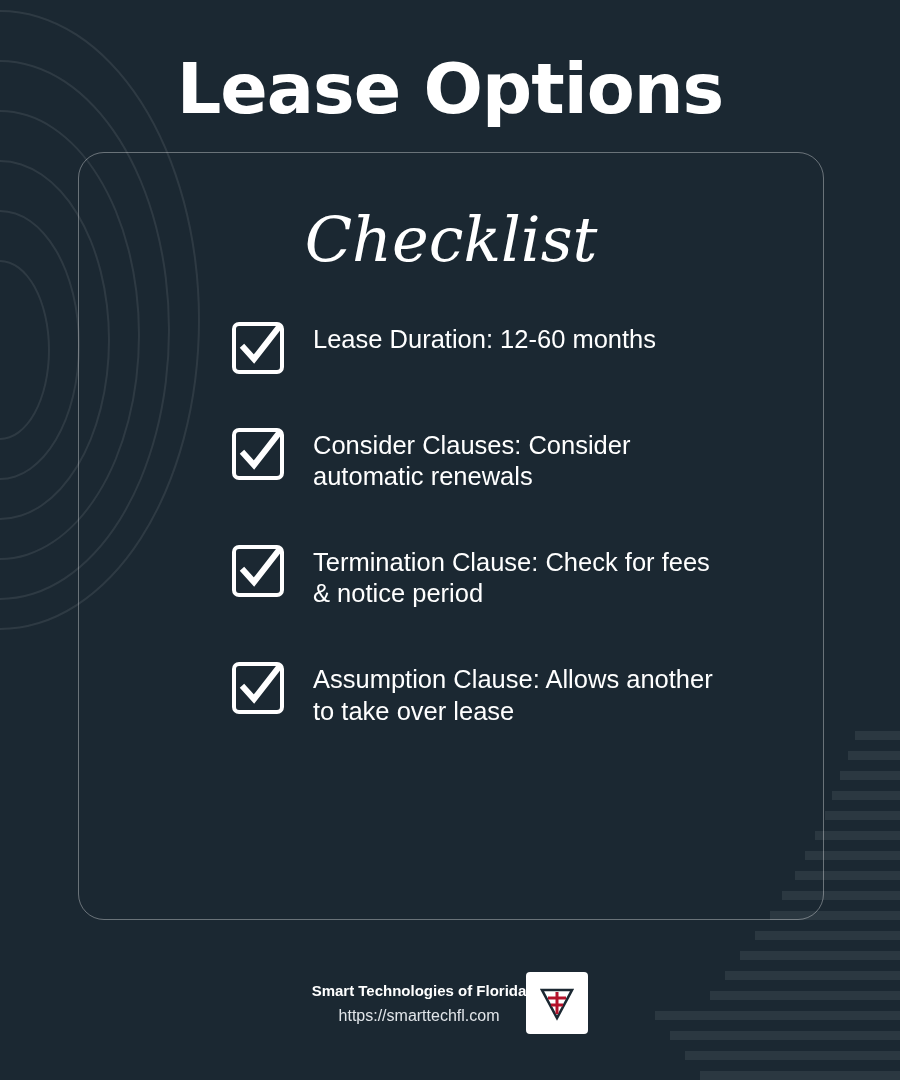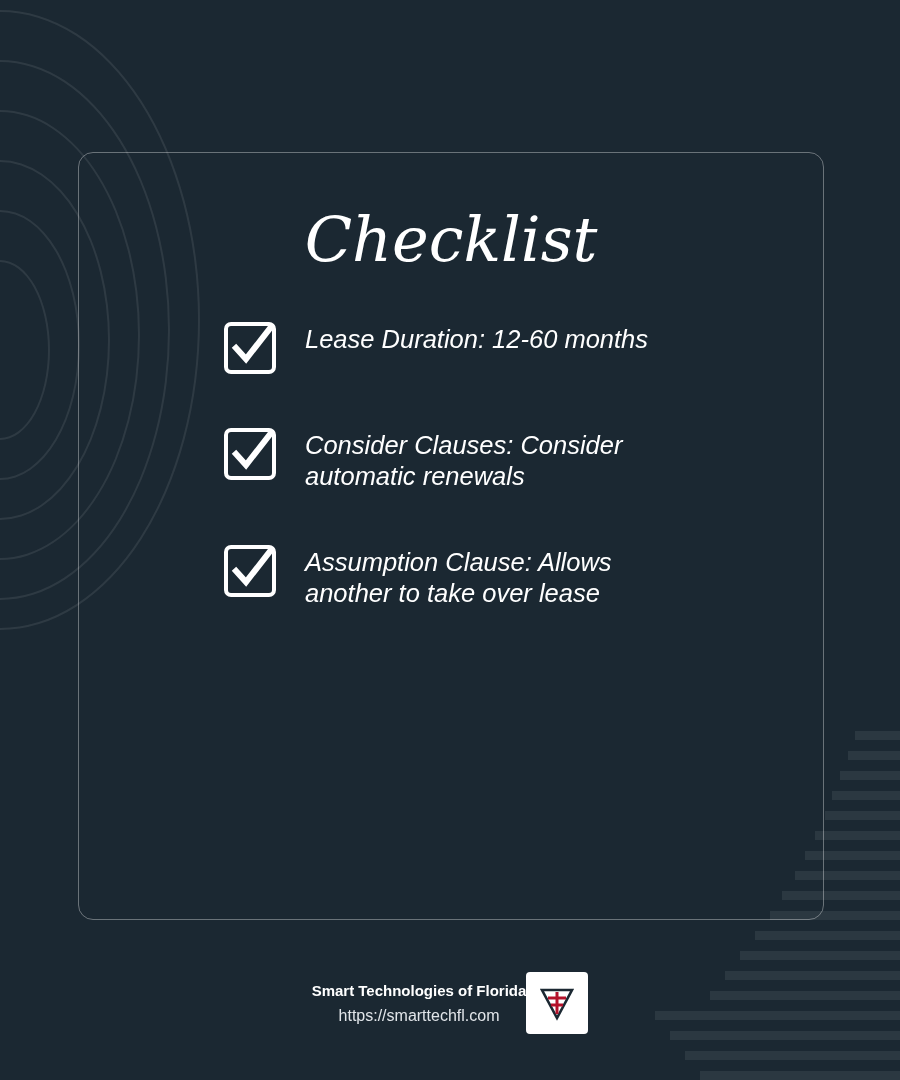--- a/index.html
+++ b/index.html
@@ -67,42 +67,41 @@
   }
 
   
   .card {
     position: absolute;
     left: 78px;
     top: 152px;
     width: 746px;
     height: 768px;
     border: 1.5px solid rgba(255,255,255,0.35);
-    border-radius: 15px;
+    border-radius: 26px;
   }
 
   .subtitle {
     position: absolute;
     top: 50px;
     left: 0;
     width: 100%;
     text-align: center;
     color: #ffffff;
     font-size: 62px;
     font-style: italic;
     font-weight: 400;
     font-family: "DejaVu Serif", serif;
   }
 
   .list {
     position: absolute;
     top: 168px;
-    left: 144px;
+    left: 152px;
     width: 560px;
-    font-style: italic;
   }
   .item {
     display: flex;
     align-items: flex-start;
     margin-bottom: 52px;
   }
   .item:last-child { margin-bottom: 10px; }
 
   .check {
     flex: 0 0 auto;
@@ -183,20 +182,21 @@
     <div class="stripe" style="bottom:200px; width:105px;"></div>
     <div class="stripe" style="bottom:220px; width:95px;"></div>
     <div class="stripe" style="bottom:240px; width:85px;"></div>
     <div class="stripe" style="bottom:260px; width:75px;"></div>
     <div class="stripe" style="bottom:280px; width:68px;"></div>
     <div class="stripe" style="bottom:300px; width:60px;"></div>
     <div class="stripe" style="bottom:320px; width:52px;"></div>
     <div class="stripe" style="bottom:340px; width:45px;"></div>
   </div>
 
+  <div class="title">Lease Options</div>
 
   <div class="card">
 
     <div class="subtitle">Checklist</div>
 
     <div class="list">
 
       <div class="item">
         <span class="check">
           <svg width="54" height="54" viewBox="0 0 54 54">
@@ -210,20 +210,29 @@
       <div class="item">
         <span class="check">
           <svg width="54" height="54" viewBox="0 0 54 54">
             <rect x="3" y="3" width="48" height="48" rx="5" fill="none" stroke="#ffffff" stroke-width="4"></rect>
             <path d="M13 27 L23 38 L48 6" fill="none" stroke="#ffffff" stroke-width="6" stroke-linecap="square"></path>
           </svg>
         </span>
         <span class="item-text">Consider Clauses: Consider automatic renewals</span>
       </div>
 
+      <div class="item">
+        <span class="check">
+          <svg width="54" height="54" viewBox="0 0 54 54">
+            <rect x="3" y="3" width="48" height="48" rx="5" fill="none" stroke="#ffffff" stroke-width="4"></rect>
+            <path d="M13 27 L23 38 L48 6" fill="none" stroke="#ffffff" stroke-width="6" stroke-linecap="square"></path>
+          </svg>
+        </span>
+        <span class="item-text">Termination Clause: Check for fees &amp; notice period</span>
+      </div>
 
       <div class="item">
         <span class="check">
           <svg width="54" height="54" viewBox="0 0 54 54">
             <rect x="3" y="3" width="48" height="48" rx="5" fill="none" stroke="#ffffff" stroke-width="4"></rect>
             <path d="M13 27 L23 38 L48 6" fill="none" stroke="#ffffff" stroke-width="6" stroke-linecap="square"></path>
           </svg>
         </span>
         <span class="item-text">Assumption Clause: Allows another to take over lease</span>
       </div>

